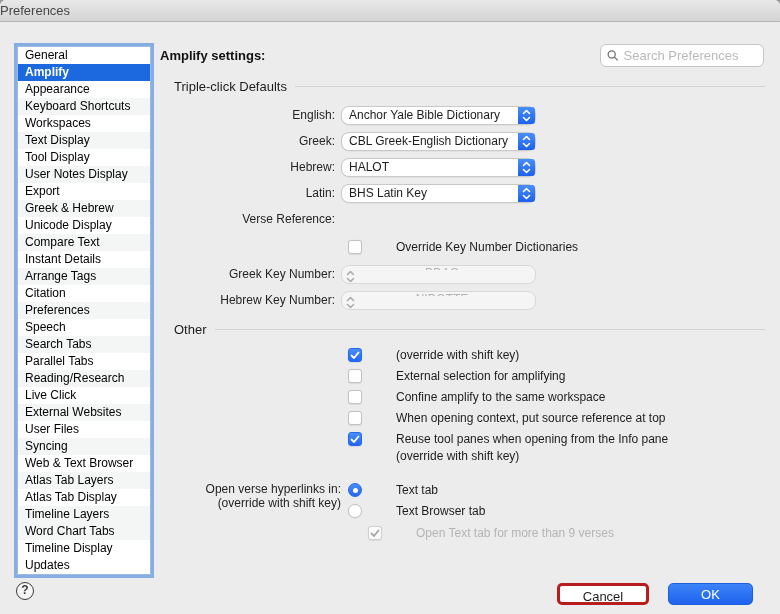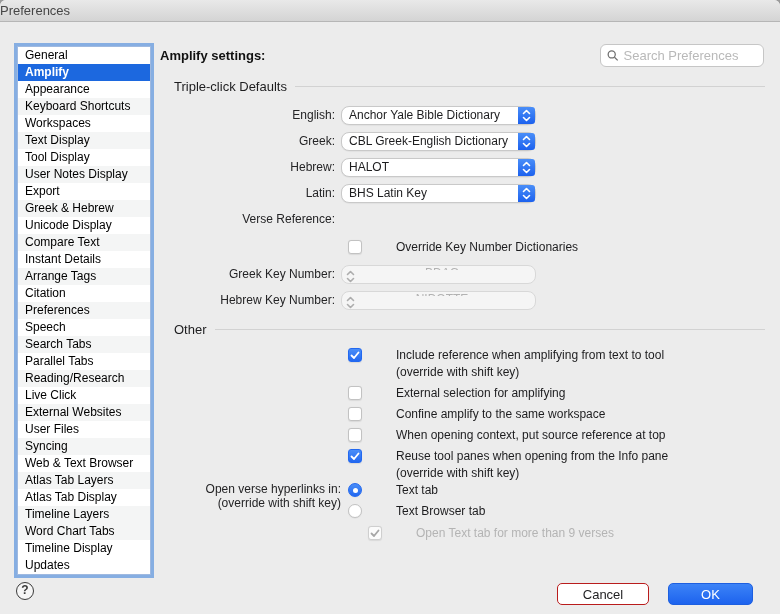--- a/index.html
+++ b/index.html
@@ -93,21 +93,21 @@
   .help-btn {
     position:absolute; left:16px; top:582px; width:18px; height:18px;
     border:1.5px solid #3a3a3a; border-radius:50%; background:#f6f6f6;
     font-size:12px; font-weight:bold; color:#3a3a3a; text-align:center; line-height:15px;
     cursor:default;
   }
   .btn {
     position:absolute; top:583px; height:22px; border-radius:5px;
     font-size:13px; text-align:center; line-height:21px; cursor:default;
   }
-  .btn-cancel { left:557px; width:92px; background:#ffffff; border:1px solid #b91c1c; color:#1d1d1f; }
+  .btn-cancel { left:557px; width:92px; background:#ffffff; border:3px solid #b91c1c; color:#1d1d1f; }
   .btn-ok { left:668px; width:85px; background:linear-gradient(#3c83f7,#1d63ee); border:1px solid #1d5fe0; color:#fff; }
 </style>
 </head>
 <body>
 
 <div class="window">
 
   <div class="titlebar">
     <span>Preferences</span>
   </div>
@@ -254,21 +254,21 @@
     <span class="rule"></span>
   </div>
 
   <div style="position:absolute; left:348px; top:347px;" id="other-checks">
       <div class="check-row">
         <span class="cbox on">
           <svg width="10" height="9" viewBox="0 0 10 9">
   <polyline points="1.5,4.5 4,7 8.5,1.5" fill="none" stroke="#ffffff" stroke-width="1.8" stroke-linecap="round" stroke-linejoin="round"></polyline>
           </svg>
         </span>
-        <span class="clabel"><span>Include reference when amplifying from text to tool</span><span class="subline">(override with shift key)</span></span>
+        <span class="clabel"><span class="subline">(override with shift key)</span></span>
       </div>
       <div class="check-row">
         <span class="cbox"></span>
         <span class="clabel"><span>External selection for amplifying</span></span>
       </div>
       <div class="check-row">
         <span class="cbox"></span>
         <span class="clabel"><span>Confine amplify to the same workspace</span></span>
       </div>
       <div class="check-row">

